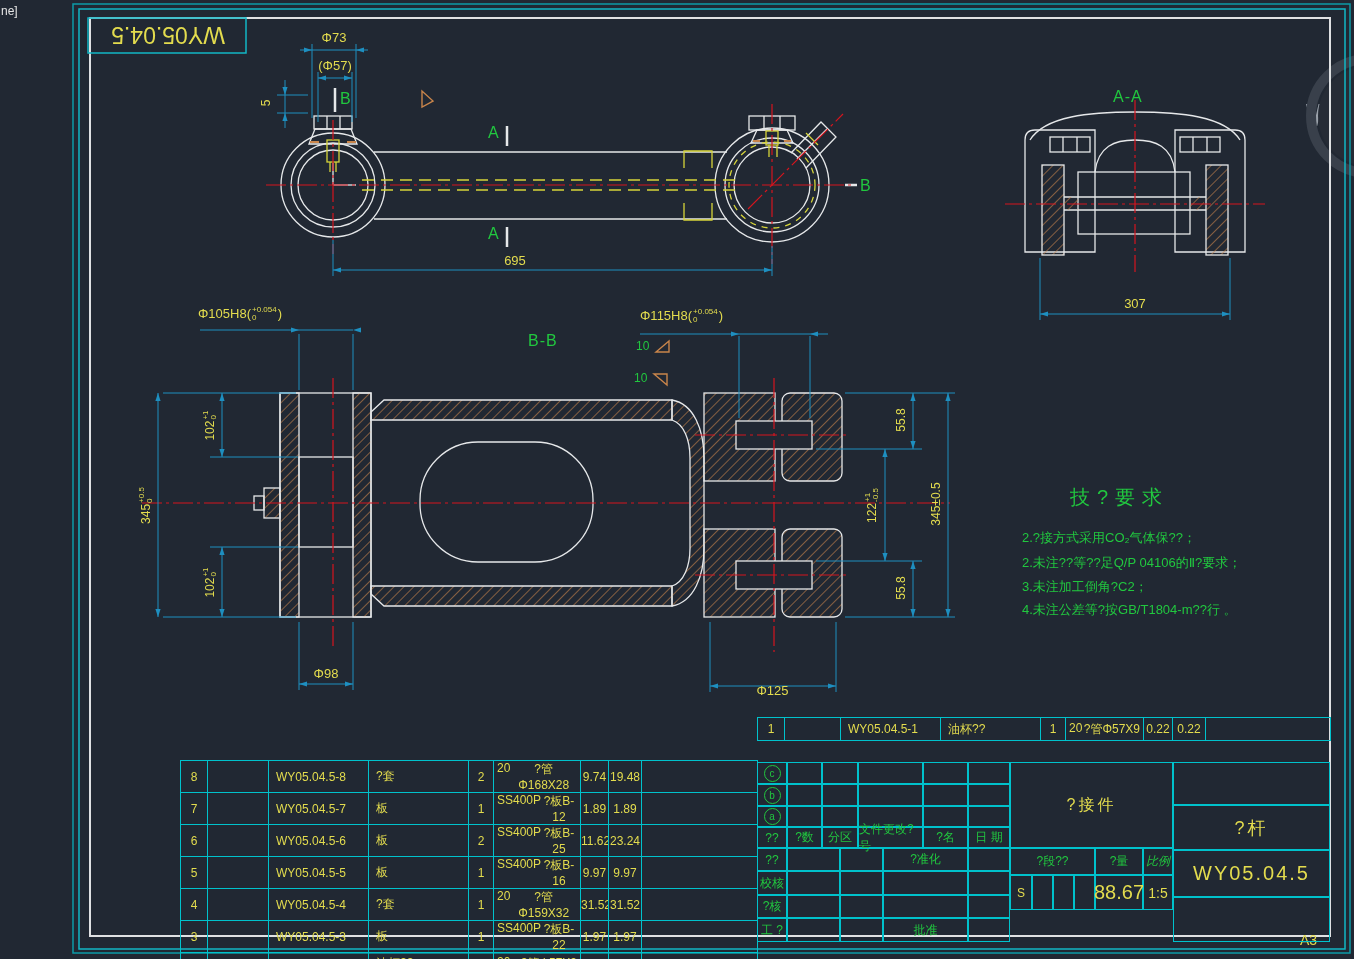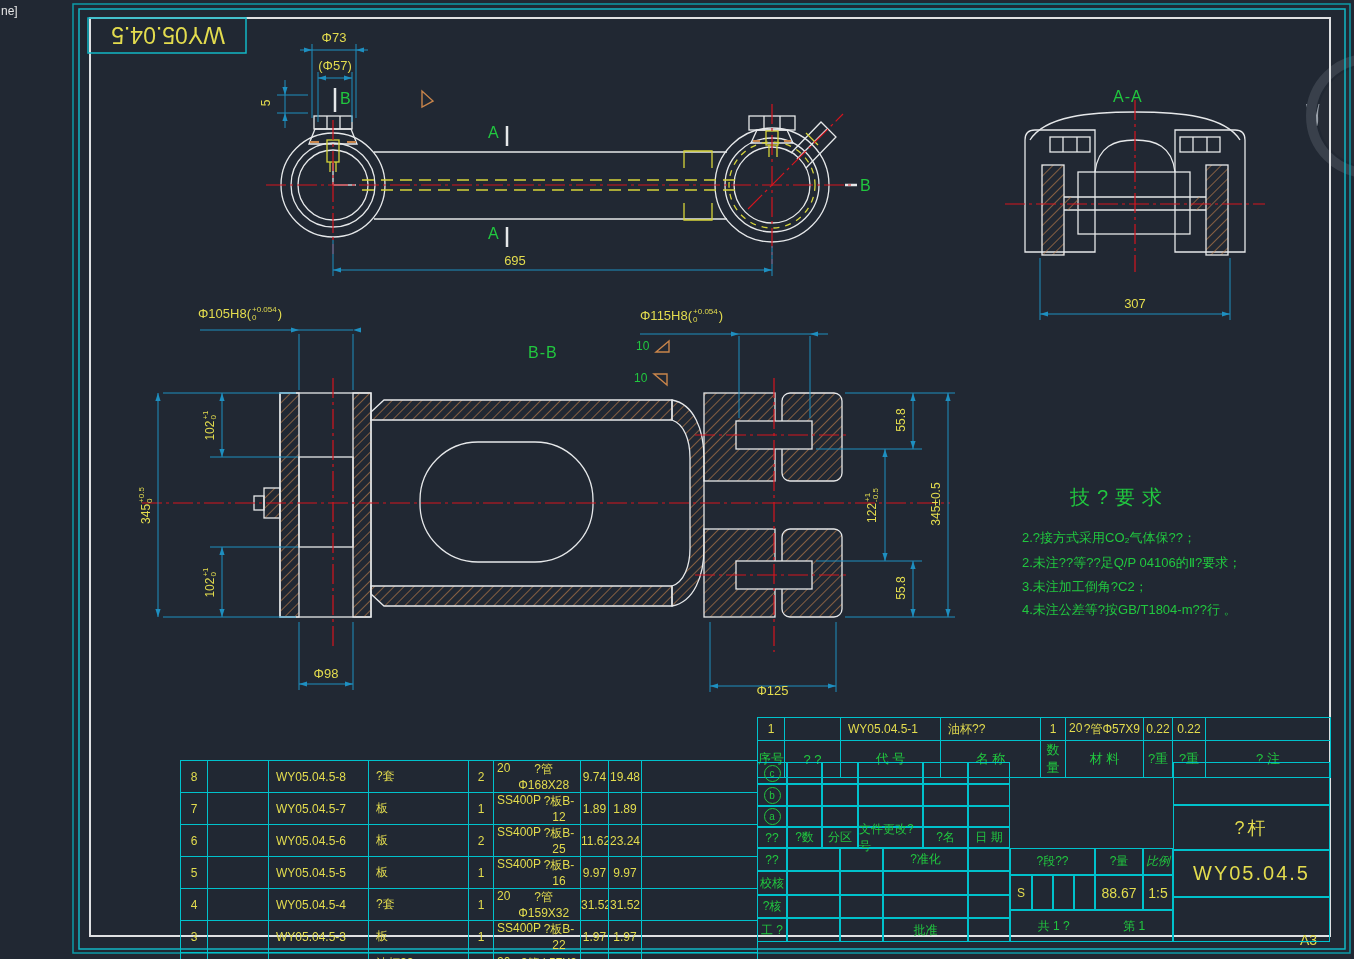--- a/index.html
+++ b/index.html
@@ -255,21 +255,21 @@
   <div class="t grn lbl" style="left:488px;top:124px;z-index:2;">A</div>
   <div class="t grn lbl" style="left:488px;top:225px;z-index:2;">A</div>
   <div class="t yel dim" style="left:312px;top:31px;width:44px;text-align:center;z-index:2;">Φ73</div>
   <div class="t yel dim" style="left:305px;top:59px;width:60px;text-align:center;z-index:2;">(Φ57)</div>
   <div class="rotw yel dims" style="left:259px;top:96px;width:14px;z-index:2;">5</div>
   <div class="t yel dim" style="left:485px;top:254px;width:60px;text-align:center;z-index:2;">695</div>
 
   <div class="t grn lbl" style="left:1113px;top:88px;z-index:2;">A-A</div>
   <div class="t yel dim" style="left:1100px;top:297px;width:70px;text-align:center;z-index:2;">307</div>
 
-  <div class="t grn lbl" style="left:528px;top:332px;z-index:2;margin-top:12px;">B-B</div>
+  <div class="t grn lbl" style="left:528px;top:332px;z-index:2;">B-B</div>
 
   <div class="t yel comp dim" style="left:198px;top:306px;z-index:2;">
     <span>Φ105H8(</span>
     <span class="tol"><i>+0.054</i><i>0</i></span>
     <span>)</span>
   </div>
   <div class="t yel comp dim" style="left:640px;top:308px;z-index:2;">
     <span>Φ115H8(</span>
     <span class="tol"><i>+0.054</i><i>0</i></span>
     <span>)</span>
@@ -470,31 +470,20 @@
       <td>1</td>
       <td>
             <div class="matcell">
               <span>20</span>
               <span>?管Φ57X9</span>
             </div>
           </td>
       <td>0.22</td>
       <td>0.22</td>
           <td></td>
-    </tr>
-    <tr style="height:22px">
-      <td class="hd">序号</td>
-      <td class="hd">?  ?</td>
-      <td class="hd">代  号</td>
-      <td class="hd">名  称</td>
-      <td class="hd">数量</td>
-      <td class="hd">材  料</td>
-      <td class="hd">?重</td>
-      <td class="hd">?重</td>
-      <td class="hd">?  注</td>
     </tr>
   </tbody>
     </table>
 
   <div style="position:absolute;left:757px;top:762px;width:573px;height:180px;z-index:2;">
 
     <div class="cell" style="left:0;top:0;width:30px;height:22px;">
         <span class="circ">c</span>
       </div>
     <div class="cell" style="left:30px;top:0;width:35px;height:22px;"></div>
@@ -540,32 +529,29 @@
     <div class="cell" style="left:30px;top:133px;width:53px;height:23px;"></div>
     <div class="cell" style="left:83px;top:133px;width:43px;height:23px;"></div>
     <div class="cell" style="left:126px;top:133px;width:85px;height:23px;"></div>
     <div class="cell" style="left:211px;top:133px;width:42px;height:23px;"></div>
     <div class="cell grn" style="left:0;top:156px;width:30px;height:24px;">工 ?</div>
     <div class="cell" style="left:30px;top:156px;width:53px;height:24px;"></div>
     <div class="cell" style="left:83px;top:156px;width:43px;height:24px;"></div>
     <div class="cell grn" style="left:126px;top:156px;width:85px;height:24px;">批准</div>
     <div class="cell" style="left:211px;top:156px;width:42px;height:24px;"></div>
 
+    <div class="cell yel" style="left:253px;top:0;width:163px;height:86px;font-size:16px;letter-spacing:3px;">?接件</div>
     <div class="cell grn" style="left:253px;top:86px;width:85px;height:27px;">?段??</div>
     <div class="cell grn" style="left:338px;top:86px;width:48px;height:27px;">?量</div>
     <div class="cell grn" style="left:386px;top:86px;width:30px;height:27px;font-style:italic;">比例</div>
     <div class="cell yel" style="left:253px;top:113px;width:22px;height:35px;">S</div>
     <div class="cell" style="left:275px;top:113px;width:21px;height:35px;"></div>
     <div class="cell" style="left:296px;top:113px;width:21px;height:35px;"></div>
     <div class="cell" style="left:317px;top:113px;width:21px;height:35px;"></div>
-    <div class="cell yel" style="left:338px;top:113px;width:48px;height:35px;font-size:14px;">88.67</div>
+    <div class="cell yel" style="left:338px;top:113px;width:48px;height:35px;font-size:20px;">88.67</div>
     <div class="cell yel" style="left:386px;top:113px;width:30px;height:35px;font-size:14px;">1:5</div>
-    <div class="cell" style="left:253px;top:148px;width:163px;height:32px;justify-content:space-around;">
-      <span class="grn">共 1 ?</span>
-      <span class="grn">第    1</span>
-    </div>
     <div class="cell" style="left:416px;top:0;width:157px;height:43px;"></div>
     <div class="cell yel" style="left:416px;top:43px;width:157px;height:45px;font-size:18px;letter-spacing:3px;">?杆</div>
     <div class="cell yel" style="left:416px;top:88px;width:157px;height:47px;font-size:20px;letter-spacing:2px;">WY05.04.5</div>
     <div class="cell" style="left:416px;top:135px;width:157px;height:45px;"></div>
   </div>
 
 </div>
 
 </body></html>

